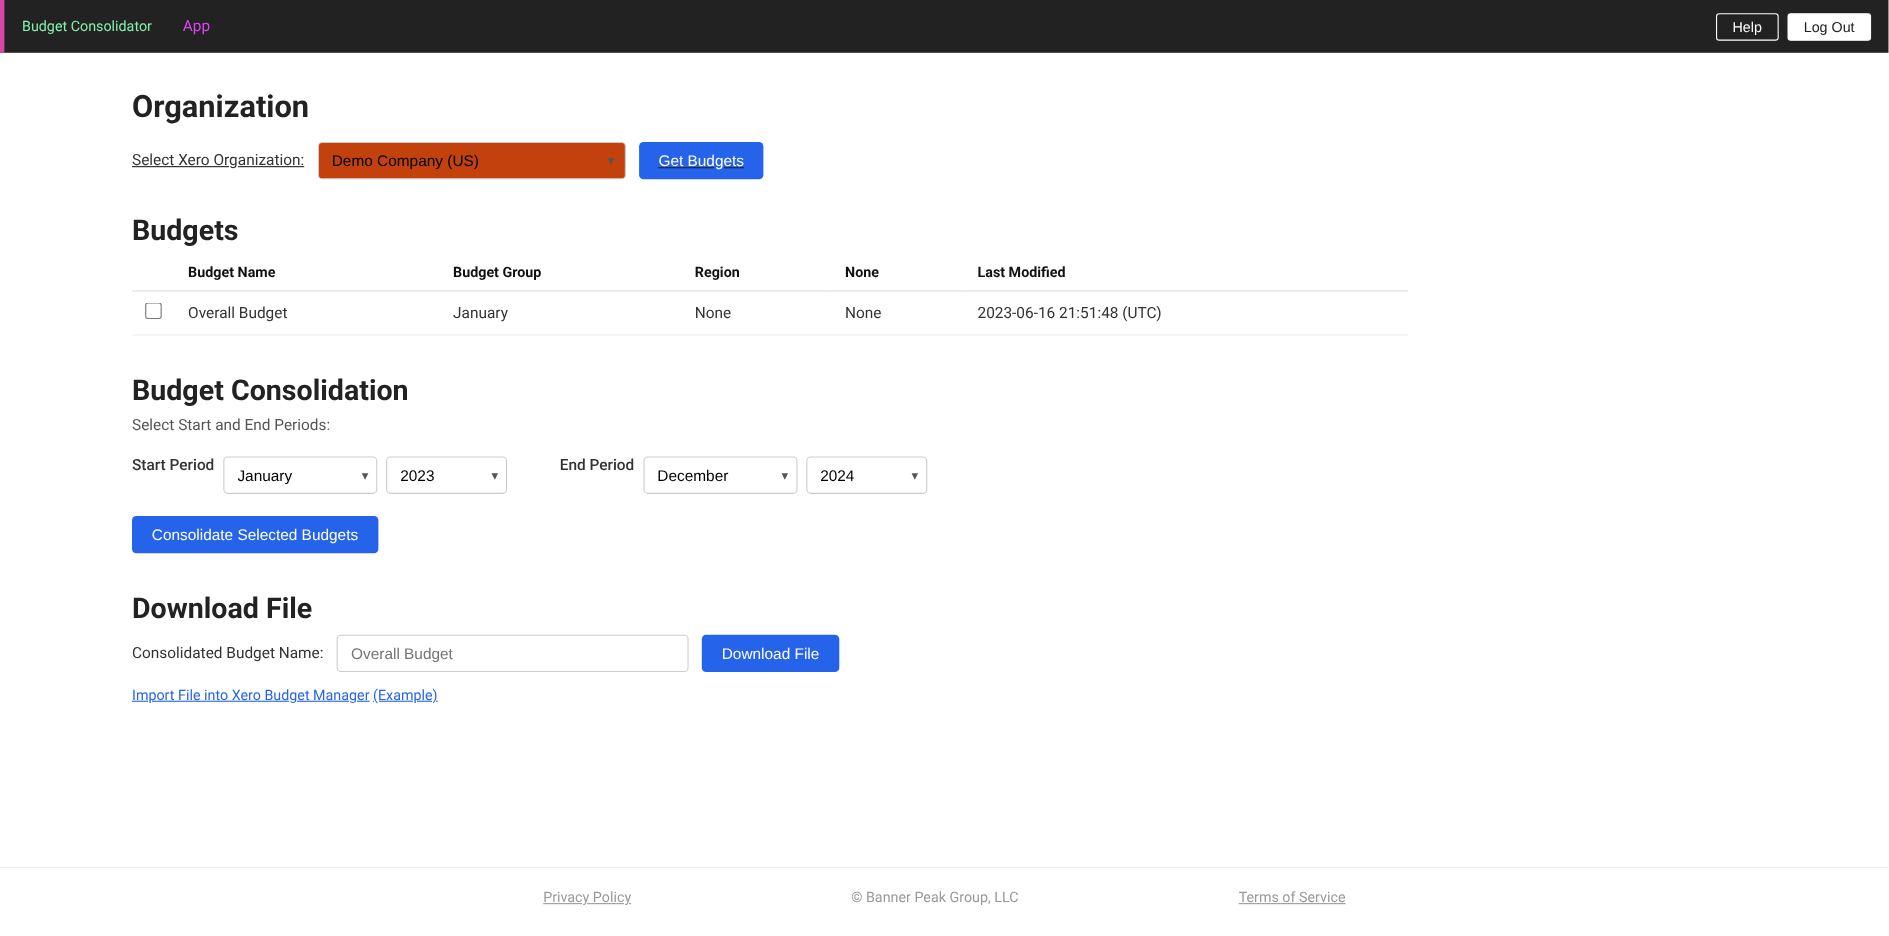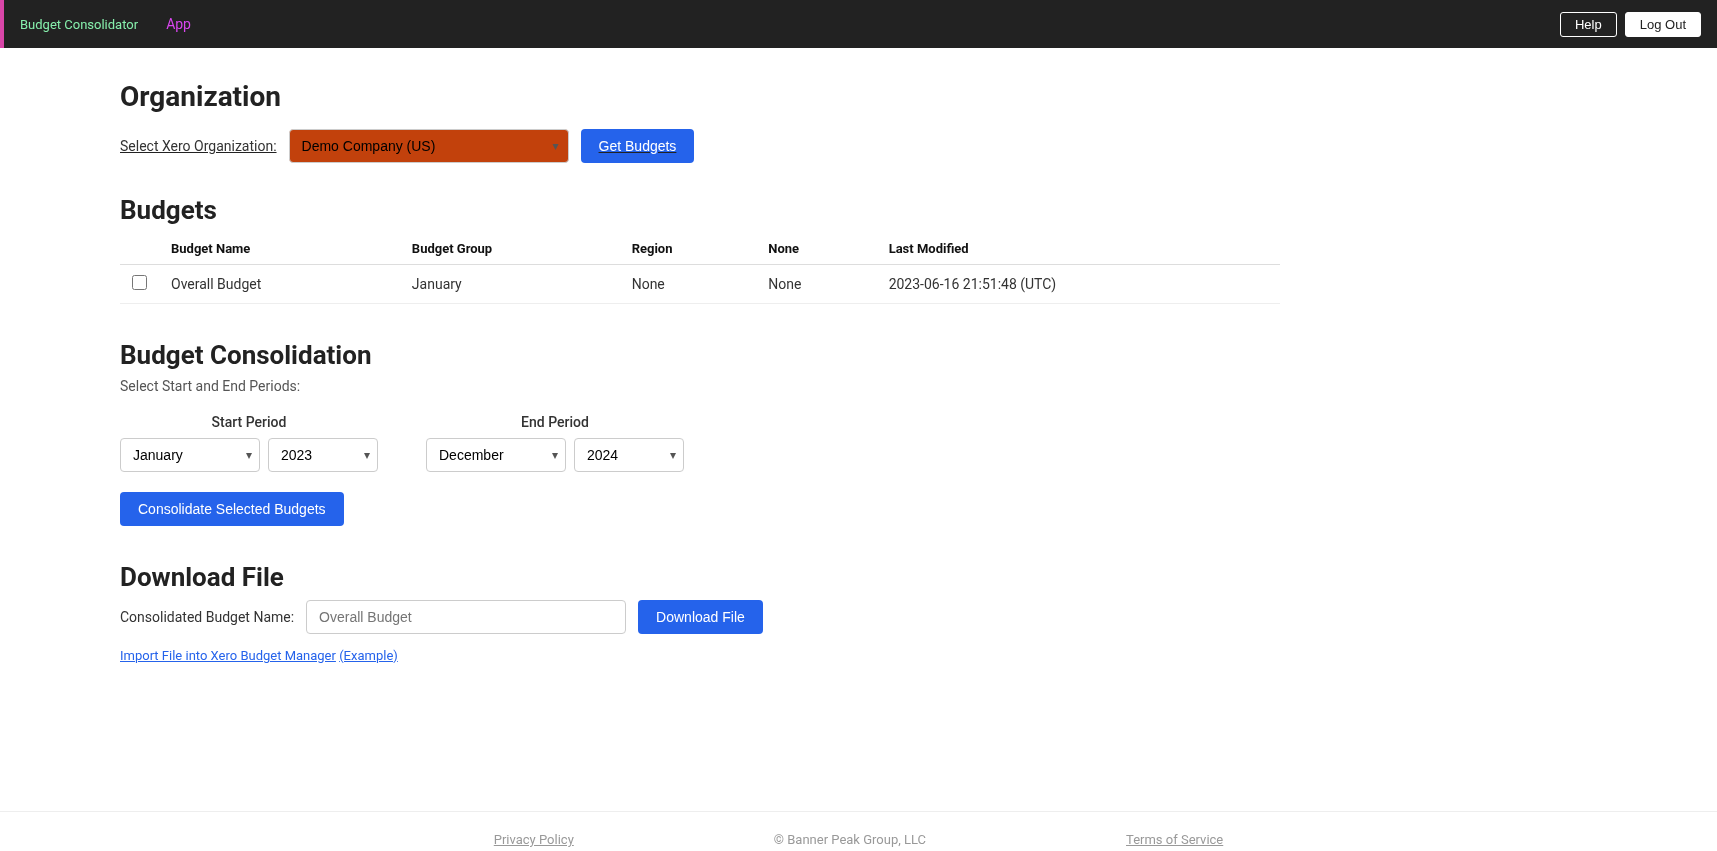--- a/index.html
+++ b/index.html
@@ -165,23 +165,22 @@
       margin-bottom: 20px;
     }
     .period-row {
       display: flex;
       align-items: flex-start;
       gap: 48px;
       margin-bottom: 20px;
     }
     .period-group {
       display: flex;
-      flex-direction: column;
+      flex-direction: row;
       gap: 8px;
-      align-items: center;
     }
     .period-label {
       font-size: 14px;
       font-weight: 500;
       color: #333;
     }
     .period-selects {
       display: flex;
       gap: 8px;
     }

